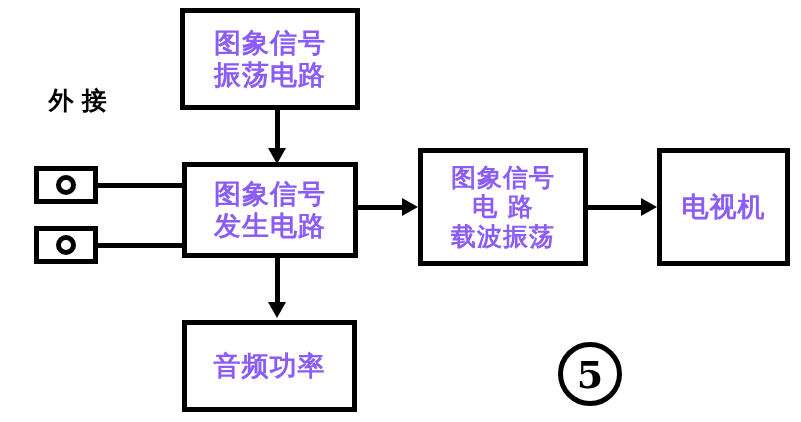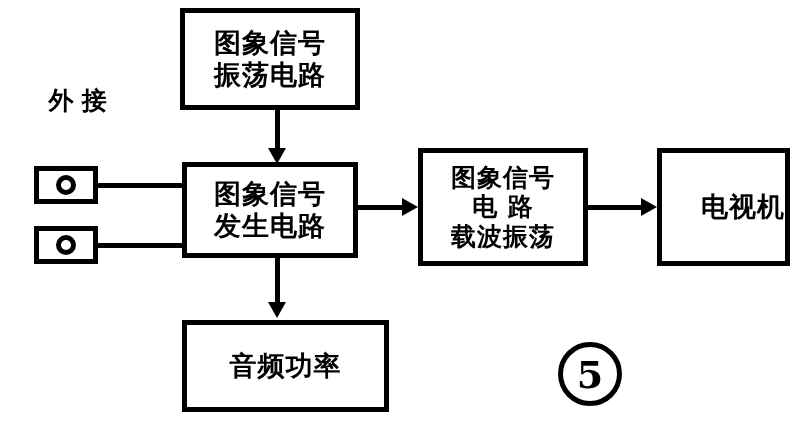--- a/index.html
+++ b/index.html
@@ -17,35 +17,35 @@
   }
   .block {
     position: absolute;
     box-sizing: border-box;
     border: 5px solid #000;
     background: #fff;
     display: flex;
     flex-direction: column;
     align-items: center;
     justify-content: center;
-    color: #000000;
+    color: #8b5cf6;
     font-weight: 700;
     line-height: 1.18;
     letter-spacing: 1px;
     text-align: center;
   }
   .block .ln {
     display: block;
     white-space: nowrap;
   }
   #blk-osc      { left: 180px; top: 8px;   width: 180px; height: 102px; font-size: 27px; }
   #blk-gen      { left: 182px; top: 162px; width: 176px; height: 96px;  font-size: 27px; }
   #blk-carrier  { left: 418px; top: 148px; width: 170px; height: 118px; font-size: 25px; }
-  #blk-tv       { left: 657px; top: 148px; width: 133px; height: 118px; font-size: 27px; align-items: flex-end; }
-  #blk-audio    { left: 182px; top: 320px; width: 207px; height: 92px;  font-size: 27px; }
+  #blk-tv       { left: 657px; top: 148px; width: 133px; height: 118px; font-size: 27px; }
+  #blk-audio    { left: 182px; top: 320px; width: 175px; height: 92px;  font-size: 27px; }
 
   .pot {
     position: absolute;
     box-sizing: border-box;
     border: 5px solid #000;
     background: #fff;
   }
   .pot .knob {
     position: absolute;
     left: 50%;

